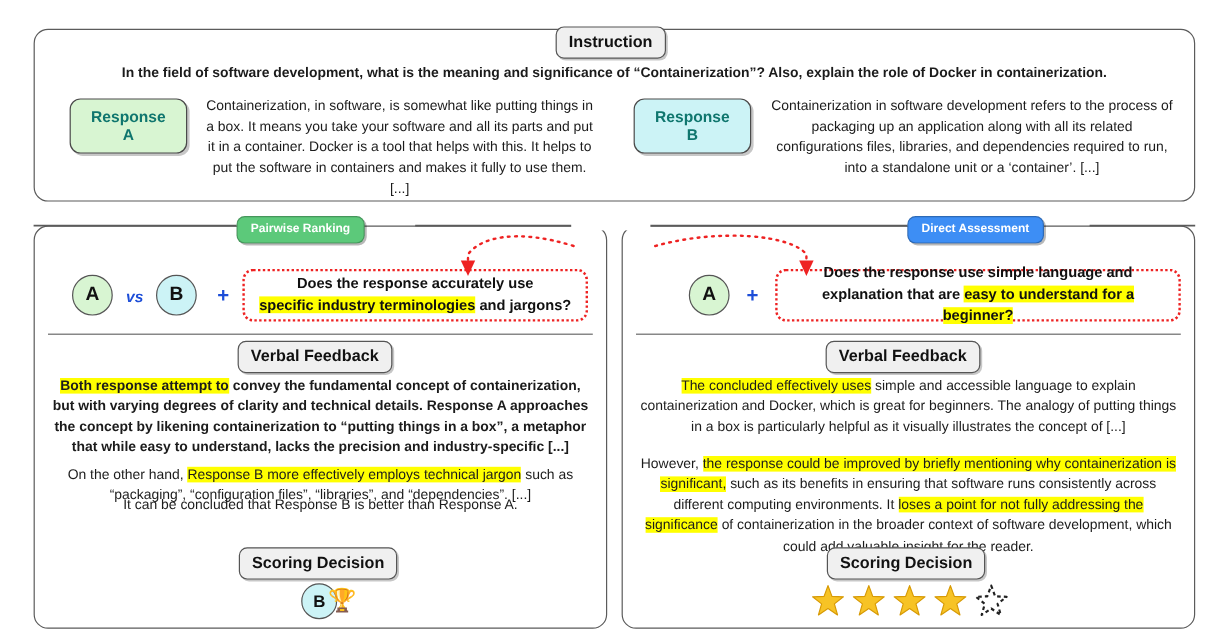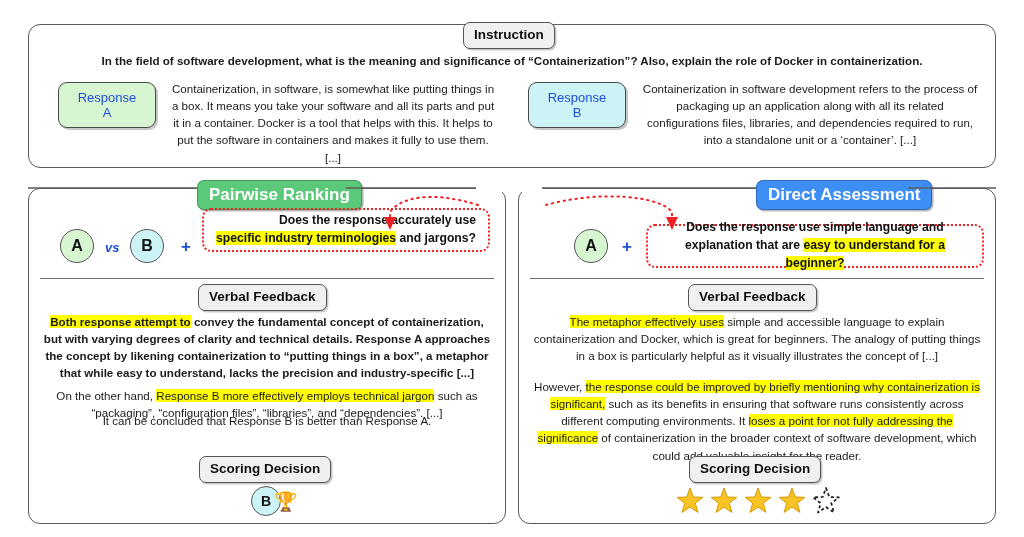--- a/index.html
+++ b/index.html
@@ -34,40 +34,40 @@
     white-space: nowrap;
     color: #111;
   }
 
   
   .tag {
     position: absolute;
     border-radius: 7px;
     color: #fff;
     font-weight: bold;
-    font-size: 17px;
+    font-size: 10px;
     line-height: 1;
     padding: 5px 11px 6px;
     box-shadow: 1.6px 1.6px 0 rgba(0,0,0,0.28);
     white-space: nowrap;
     border: 1px solid rgba(0,0,0,0.25);
   }
 
   
   .chip {
     position: absolute;
     border: 1.4px solid #4a4a4a;
     border-radius: 9px;
-    font-weight: normal;
+    font-weight: bold;
     font-size: 13px;
     line-height: 1.18;
     text-align: center;
     display: flex; align-items: center; justify-content: center;
     box-shadow: 2px 2px 0 rgba(0,0,0,0.22);
-    color: #1d4ed8;
+    color: #0f766e;
   }
 
   
   .para {
     position: absolute;
     text-align: center;
     font-size: 11.6px;
     line-height: 1.48;
     color: #1b1b1b;
   }
@@ -159,21 +159,21 @@
 
   <div class="circ circ-green" style="left:60px; top:229px;">
     <span>A</span>
   </div>
   <span class="vs" style="left:105px; top:240px;">vs</span>
   <div class="circ circ-blue" style="left:130px; top:229px;">
     <span>B</span>
   </div>
   <span class="plus" style="left:181px; top:237px;">+</span>
 
-  <div class="crit" style="left:202px; top:208px; width:288px; height:44px;text-align:right;">
+  <div class="crit" style="left:202px; top:224px; width:288px; height:44px;">
     <span>
       <span>Does the response accurately use</span><br>
       <span class="hl">specific industry terminologies</span><span> and jargons?</span>
     </span>
   </div>
 
   <div class="divider" style="left:40px; top:278px; width:454px;"></div>
 
   <div style="position:absolute; left:198px; top:284px;">
     <span class="pill">Verbal Feedback</span>
@@ -214,21 +214,21 @@
     </span>
   </div>
 
   <div class="divider" style="left:530px; top:278px; width:454px;"></div>
 
   <div style="position:absolute; left:688px; top:284px;">
     <span class="pill">Verbal Feedback</span>
   </div>
 
   <div class="para" style="left:530px; top:313px; width:454px;">
-    <span class="hl">The metaphor effectively uses</span><span> simple and accessible language to explain containerization and Docker, which is great for beginners. The analogy of putting things in a box is particularly helpful as it visually illustrates the concept of [...]</span>
+    <span class="hl">The concluded effectively uses</span><span> simple and accessible language to explain containerization and Docker, which is great for beginners. The analogy of putting things in a box is particularly helpful as it visually illustrates the concept of [...]</span>
   </div>
 
   <div class="para" style="left:530px; top:378px; width:454px;">
     <span>However, </span><span class="hl">the response could be improved by briefly mentioning why containerization is significant,</span><span> such as its benefits in ensuring that software runs consistently across different computing environments.  It </span><span class="hl">loses a point for not fully addressing the significance</span><span> of containerization in the broader context of software development, which could add valuable insight for the reader.</span>
   </div>
 
   <div style="position:absolute; left:689px; top:456px;">
     <span class="pill">Scoring Decision</span>
   </div>
 

